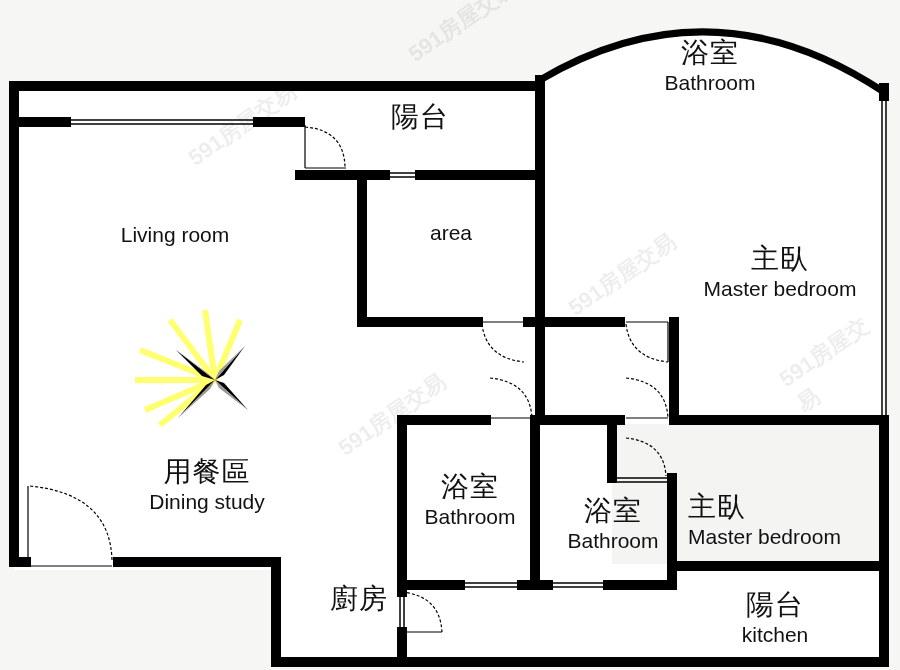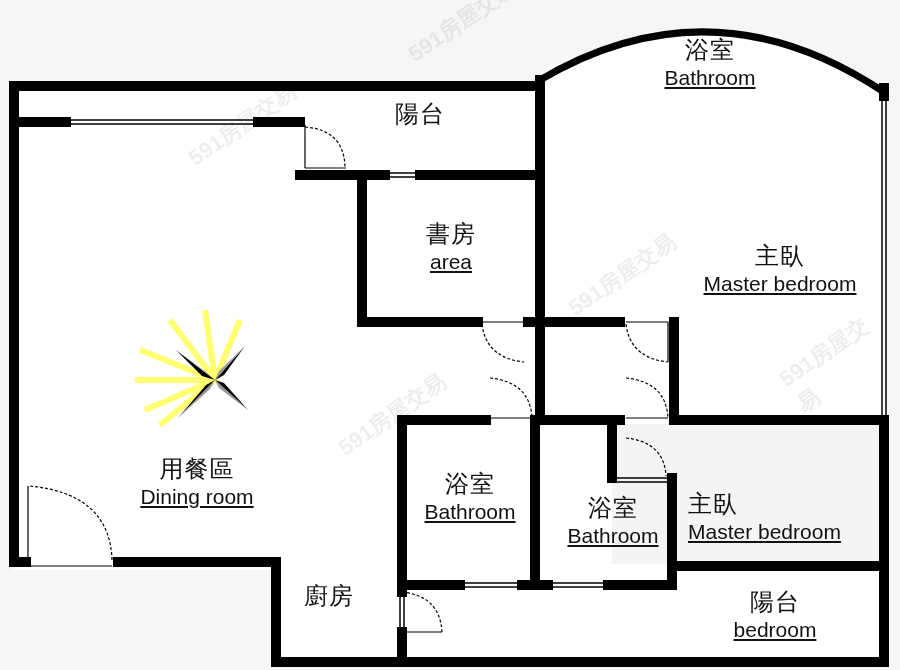--- a/index.html
+++ b/index.html
@@ -1,21 +1,21 @@
 <!DOCTYPE html>
 <html><head>
 <meta charset="utf-8">
 <style>
   html, body { margin:0; padding:0; background:#f6f6f4; }
   body { width:900px; height:670px; position:relative; overflow:hidden;
          font-family:"DejaVu Sans", "Liberation Sans", sans-serif; }
   #plan { position:absolute; left:0; top:0; }
   .lbl { position:absolute; text-align:center; color:#111; line-height:1.2; white-space:nowrap; }
-  .lbl .zh { font-size:24px; letter-spacing:1px; }
-  .lbl .en { font-size:21px; font-family:"Liberation Sans", sans-serif;text-decoration:underline; }
+  .lbl .zh { font-size:28px; letter-spacing:1px; }
+  .lbl .en { font-size:21px; font-family:"Liberation Sans", sans-serif; }
   .wm { position:absolute; color:rgba(0,0,0,0.07); font-size:22px; font-weight:bold;
         transform:rotate(-35deg); font-family:"Liberation Sans", sans-serif; }
 </style>
 </head>
 <body>
 
 <svg id="plan" width="900" height="670" viewBox="0 0 900 670">
 
   <path d="M14,86 L540,86 L540,78 Q712,-20 884,88 L884,662 L272,662 L272,570 L14,570 Z" fill="#ffffff"></path>
   <rect x="612" y="424" width="272" height="140" fill="#f4f4f2"></rect>
@@ -125,44 +125,44 @@
 <div class="wm" style="left:780px;top:330px">591房屋交易</div>
 
 <div class="lbl" style="left:635px;top:36px;width:150px">
   <div class="zh">浴室</div>
     <div class="en">Bathroom</div>
   </div>
 <div class="lbl" style="left:345px;top:100px;width:150px">
   <div class="zh">陽台</div>
   </div>
 <div class="lbl" style="left:100px;top:222px;width:150px">
+    <div class="en">Living room</div>
   </div>
 <div class="lbl" style="left:376px;top:220px;width:150px">
-  <div class="zh">書房</div>
     <div class="en">area</div>
   </div>
 <div class="lbl" style="left:680px;top:242px;width:200px">
   <div class="zh">主臥</div>
     <div class="en">Master  bedroom</div>
   </div>
-<div class="lbl" style="left:122px;top:455px;width:150px">
+<div class="lbl" style="left:132px;top:455px;width:150px">
   <div class="zh">用餐區</div>
-    <div class="en">Dining room</div>
+    <div class="en">Dining study</div>
   </div>
 <div class="lbl" style="left:395px;top:470px;width:150px">
   <div class="zh">浴室</div>
     <div class="en">Bathroom</div>
   </div>
 <div class="lbl" style="left:538px;top:494px;width:150px">
   <div class="zh">浴室</div>
     <div class="en">Bathroom</div>
   </div>
 <div class="lbl" style="left:688px;top:490px;width:196px;text-align:left">
   <div class="zh">主臥</div>
     <div class="en">Master  bedroom</div>
   </div>
-<div class="lbl" style="left:290px;top:582px;width:110px;text-align:left;padding-left:14px">
+<div class="lbl" style="left:290px;top:582px;width:110px;text-align:center;padding-left:14px">
   <div class="zh">廚房</div>
   </div>
 <div class="lbl" style="left:700px;top:588px;width:150px">
   <div class="zh">陽台</div>
-    <div class="en">bedroom</div>
+    <div class="en">kitchen</div>
   </div>
 
 </body></html>

